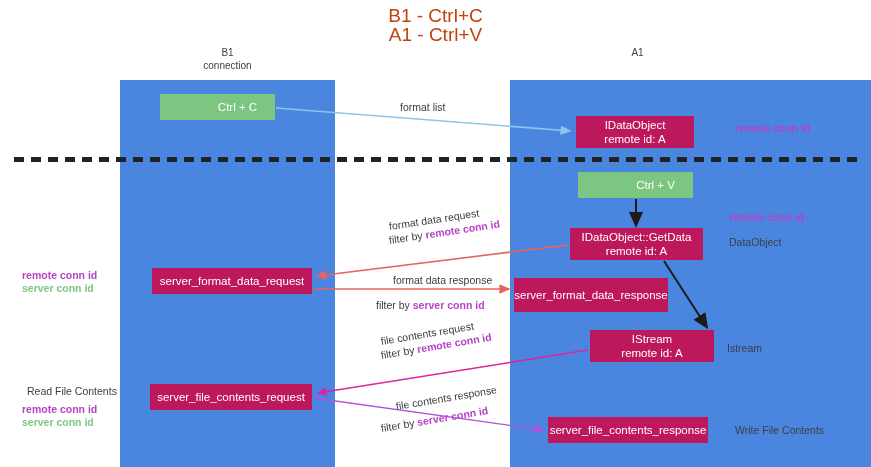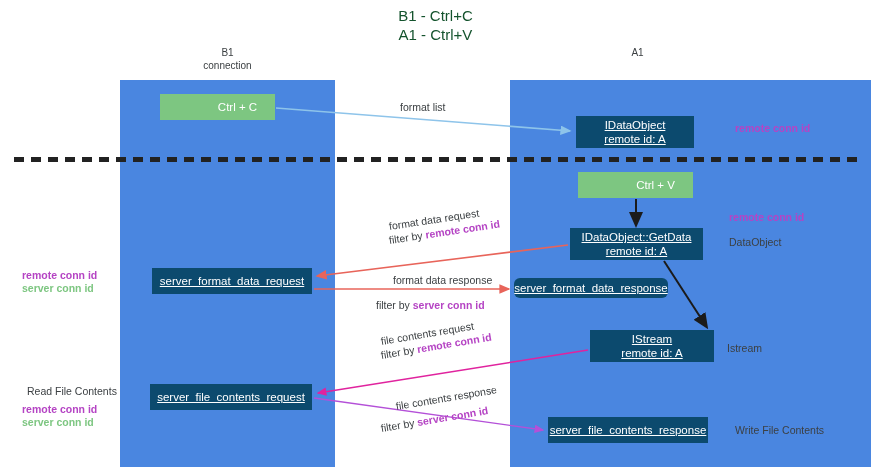--- a/index.html
+++ b/index.html
@@ -21,37 +21,37 @@
   #lane-a1{left:510px;top:80px;width:560px;height:387px;}
 
   
   .lane-head{position:absolute;text-align:center;font-size:10px;line-height:13px;color:#3c4043;}
   #head-b1{left:150px;top:46px;width:155px;}
   #head-a1{left:560px;top:46px;width:155px;}
   .lane-head .l2{display:block;text-align:center;}
 
   
   #title{position:absolute;left:0;top:6px;width:871px;text-align:center;
-         font-size:15px;line-height:19px;color:#14532d;}
+         font-size:19px;line-height:19px;color:#c2410c;}
   #title span{display:block;}
 
   
   .box{position:absolute;box-sizing:border-box;display:flex;flex-direction:column;
        align-items:center;justify-content:center;color:#ffffff;font-size:11.5px;
        line-height:14px;text-align:center;padding:2px 4px;}
   .box.green{background:#7dc681;padding-left:44px;}
-  .box.orange{background:#0c4a6e;text-decoration:underline;}
+  .box.orange{background:#be185d;}
   .box .ln{display:block;white-space:nowrap;}
 
   #box-ctrlc{left:160px;top:94px;width:115px;height:26px;}
   #box-idataobject{left:576px;top:116px;width:118px;height:32px;}
   #box-ctrlv{left:578px;top:172px;width:115px;height:26px;align-items:center;}
   #box-getdata{left:570px;top:228px;width:133px;height:32px;}
   #box-sfdreq{left:152px;top:268px;width:160px;height:26px;}
-  #box-sfdresp{left:514px;top:278px;width:154px;height:20px;border-radius:6px;}
+  #box-sfdresp{left:514px;top:278px;width:154px;height:34px;}
   #box-istream{left:590px;top:330px;width:124px;height:32px;}
   #box-sfcreq{left:150px;top:384px;width:162px;height:26px;}
   #box-sfcresp{left:548px;top:417px;width:160px;height:26px;}
 
   
   #divider{position:absolute;left:14px;top:157px;width:845px;height:5px;
            background:repeating-linear-gradient(to right,#222 0 10px,transparent 10px 17px);}
 
   
   .txt{position:absolute;font-size:10.5px;line-height:13px;white-space:nowrap;}

